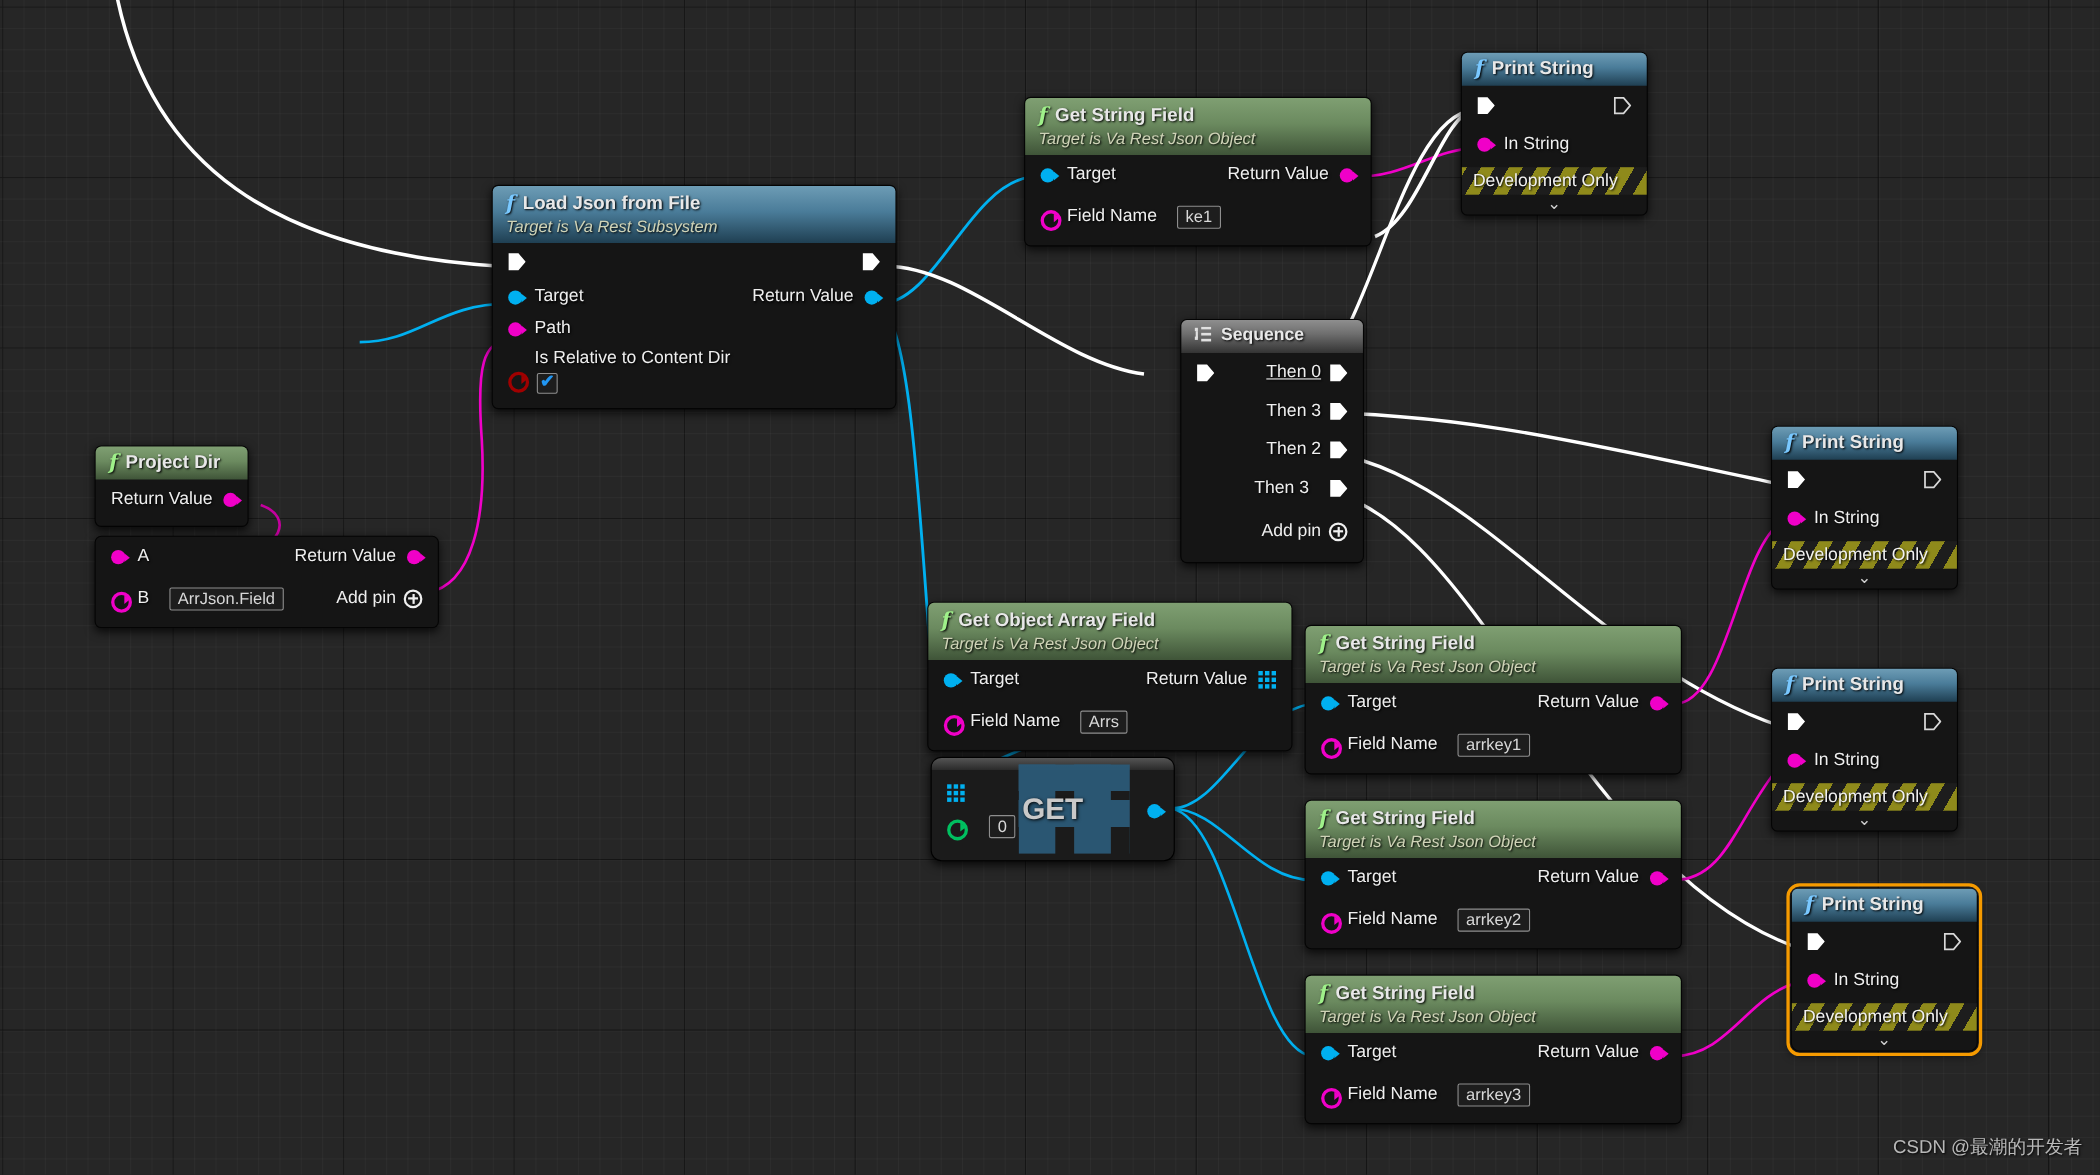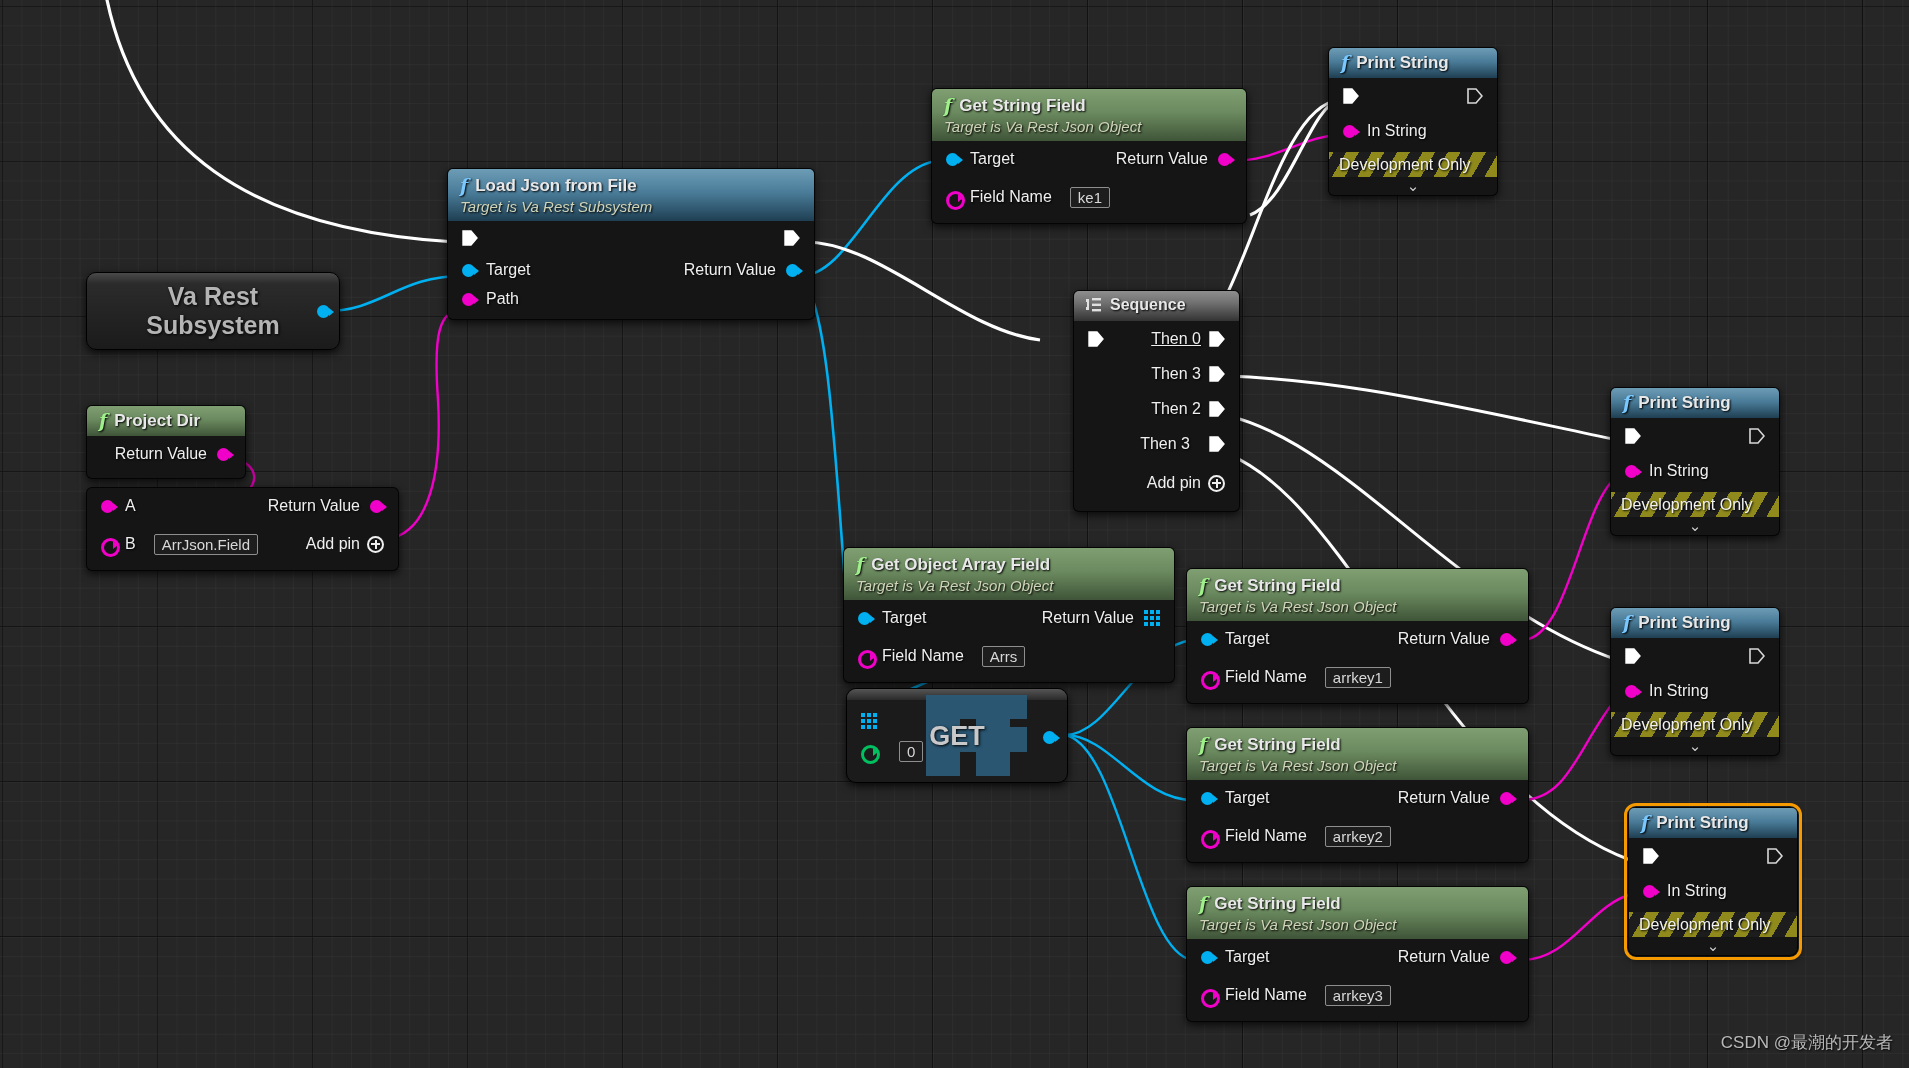--- a/index.html
+++ b/index.html
@@ -253,27 +253,20 @@
 
     <path d="M 1065,735 C 1120,745 1140,955 1193,960" stroke="#00b0f0" stroke-width="2.4" fill="none"></path>
 
     <path d="M 1522,640 C 1570,640 1580,500 1620,474" stroke="#f000c8" stroke-width="2.4" fill="none"></path>
 
     <path d="M 1522,800 C 1570,800 1580,740 1620,694" stroke="#f000c8" stroke-width="2.4" fill="none"></path>
 
     <path d="M 1522,960 C 1570,960 1590,905 1632,894" stroke="#f000c8" stroke-width="2.4" fill="none"></path>
   </svg>
 
-  <div class="varnode" style="left:86px; top:272px; width:254px; height:78px;">
-    <div class="vtxt">
-      <span>Va Rest</span><br>
-      <span>Subsystem</span>
-    </div>
-    <span class="pin dot blue outpin"></span>
-  </div>
 
   <div class="node" style="left:447px; top:168px; width:368px;">
     <div class="hdr hdr-event">
       <div class="title">
         <span class="fico">f</span><span>Load Json from File</span>
       </div>
       <div class="sub">Target is Va Rest Subsystem</div>
     </div>
     <div class="body">
       <div class="row split" style="min-height:34px;">
@@ -297,24 +290,31 @@
           <span class="lbl">Return Value</span>
           <span class="pin dot blue"></span>
         </span>
       </div>
       <div class="row">
         <span style="display:flex;align-items:center;gap:10px;">
           <span class="pin dot pink"></span>
           <span class="lbl">Path</span>
         </span>
       </div>
-    </div>
-  </div>
-
-  <div class="node" style="left:86px; top:405px; width:160px;">
+      <div class="row" style="align-items:flex-start; min-height:52px; padding-top:4px;">
+        <span class="pin ring red" style="margin-top:20px;"></span>
+        <span style="margin-left:10px;">
+          <span class="lbl">Is Relative to Content Dir</span>
+          <div class="chk" style="margin-top:4px;"></div>
+        </span>
+      </div>
+    </div>
+  </div>
+
+  <div class="node" style="left:86px; top:405px; width:140px;">
     <div class="hdr hdr-func" style="padding-top:4px;padding-bottom:4px;">
       <div class="title">
         <span class="fico">f</span><span>Project Dir</span>
       </div>
     </div>
     <div class="body">
       <div class="row split" style="min-height:36px;">
         <span class="grow"></span>
         <span style="display:flex;align-items:center;gap:10px;">
           <span class="lbl">Return Value</span>

